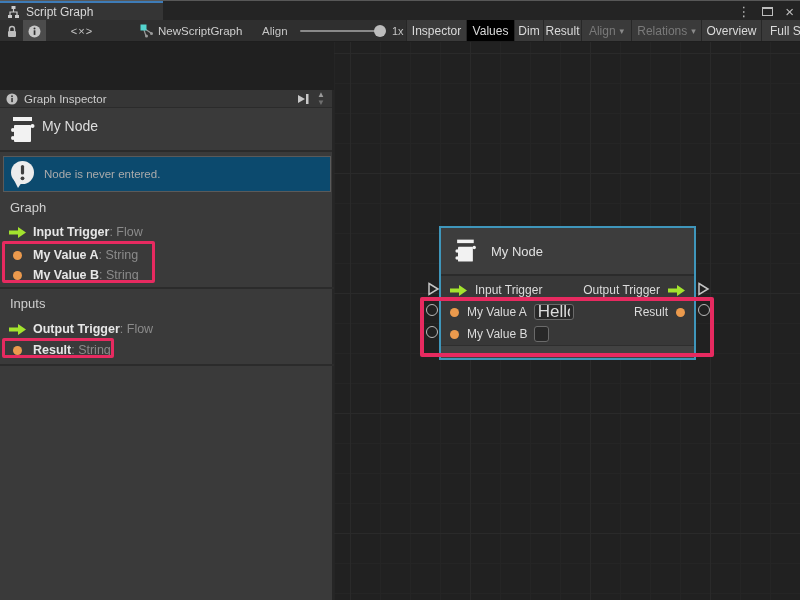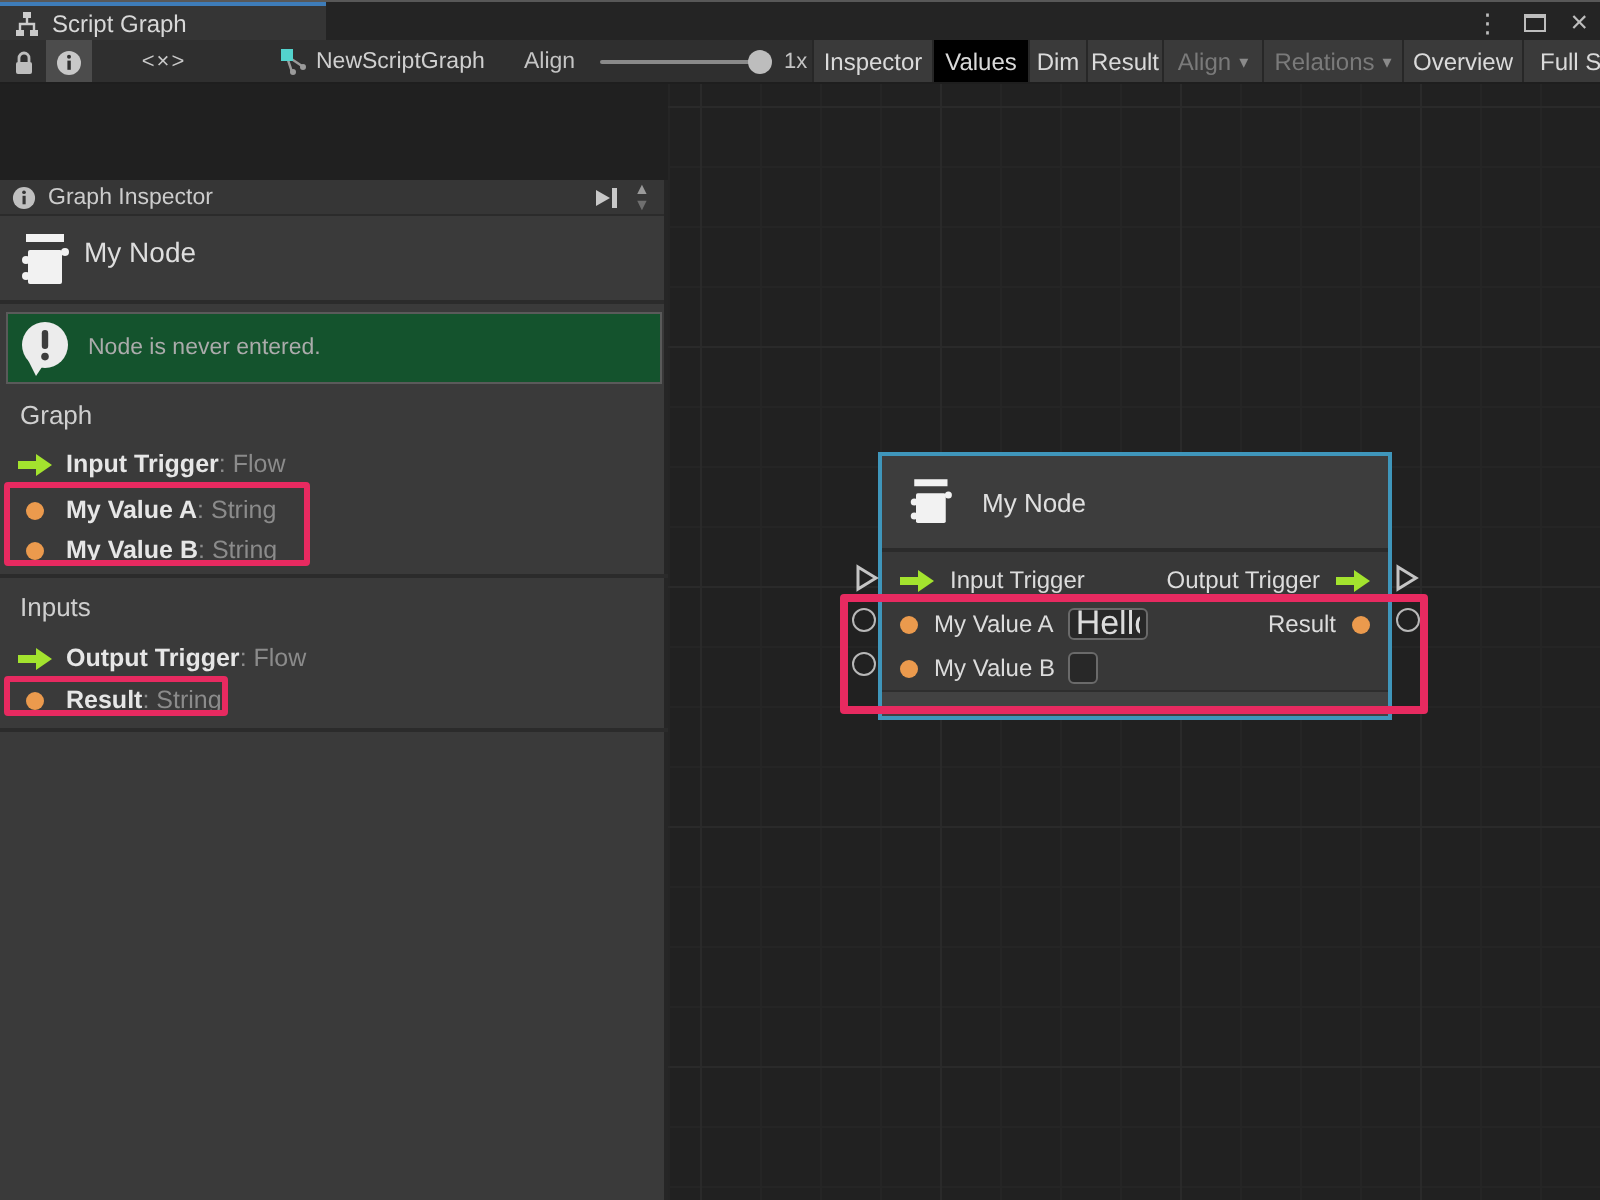--- a/index.html
+++ b/index.html
@@ -63,21 +63,21 @@
                  flex-direction:column; align-items:center; line-height:8px; }
   .insp-scroll .up { color:#9a9a9a; font-size:8px; }
   .insp-scroll .dn { color:#6f6f6f; font-size:8px; }
 
   .node-title-block { position:absolute; left:0; top:18px; width:100%; height:44px;
                       border-bottom:2px solid #2b2b2b; }
   .node-title-block .big-node-icon { position:absolute; left:9px; top:6px; }
   .node-title-text { position:absolute; left:42px; top:10px; color:#dedede; font-size:14px; }
 
   .warn-box { position:absolute; left:3px; top:66px; width:328px; height:36px;
-              background:#14532d; border:1px solid #5a5a5a; display:flex; align-items:center; }
+              background:#0c4a6e; border:1px solid #5a5a5a; display:flex; align-items:center; }
   .warn-icon { margin-left:5px; }
   .warn-text { color:#ababab; font-size:11.5px; margin-left:8px; }
 
   .sec-header { position:absolute; left:10px; color:#cfcfcf; font-size:13px; }
   .sh-inputs { top:110px; } .sh-outputs { top:206px; }
 
   .port-row { position:absolute; left:0; width:334px; height:16px; display:flex;
               align-items:center; padding-left:8px; }
   .pr-icon { width:18px; display:flex; align-items:center; justify-content:center; }
   .pr-name { color:#e6e6e6; font-size:12.5px; font-weight:bold; margin-left:7px; white-space:pre; }

